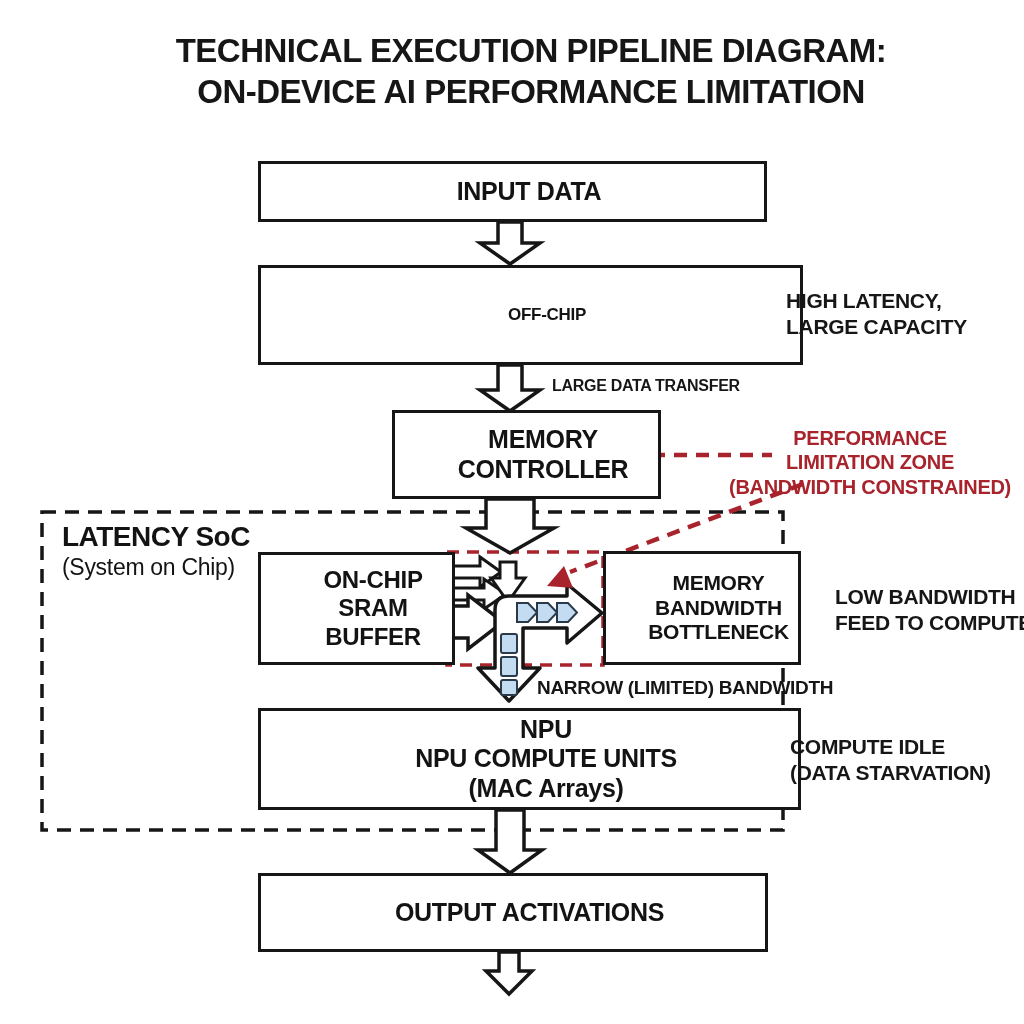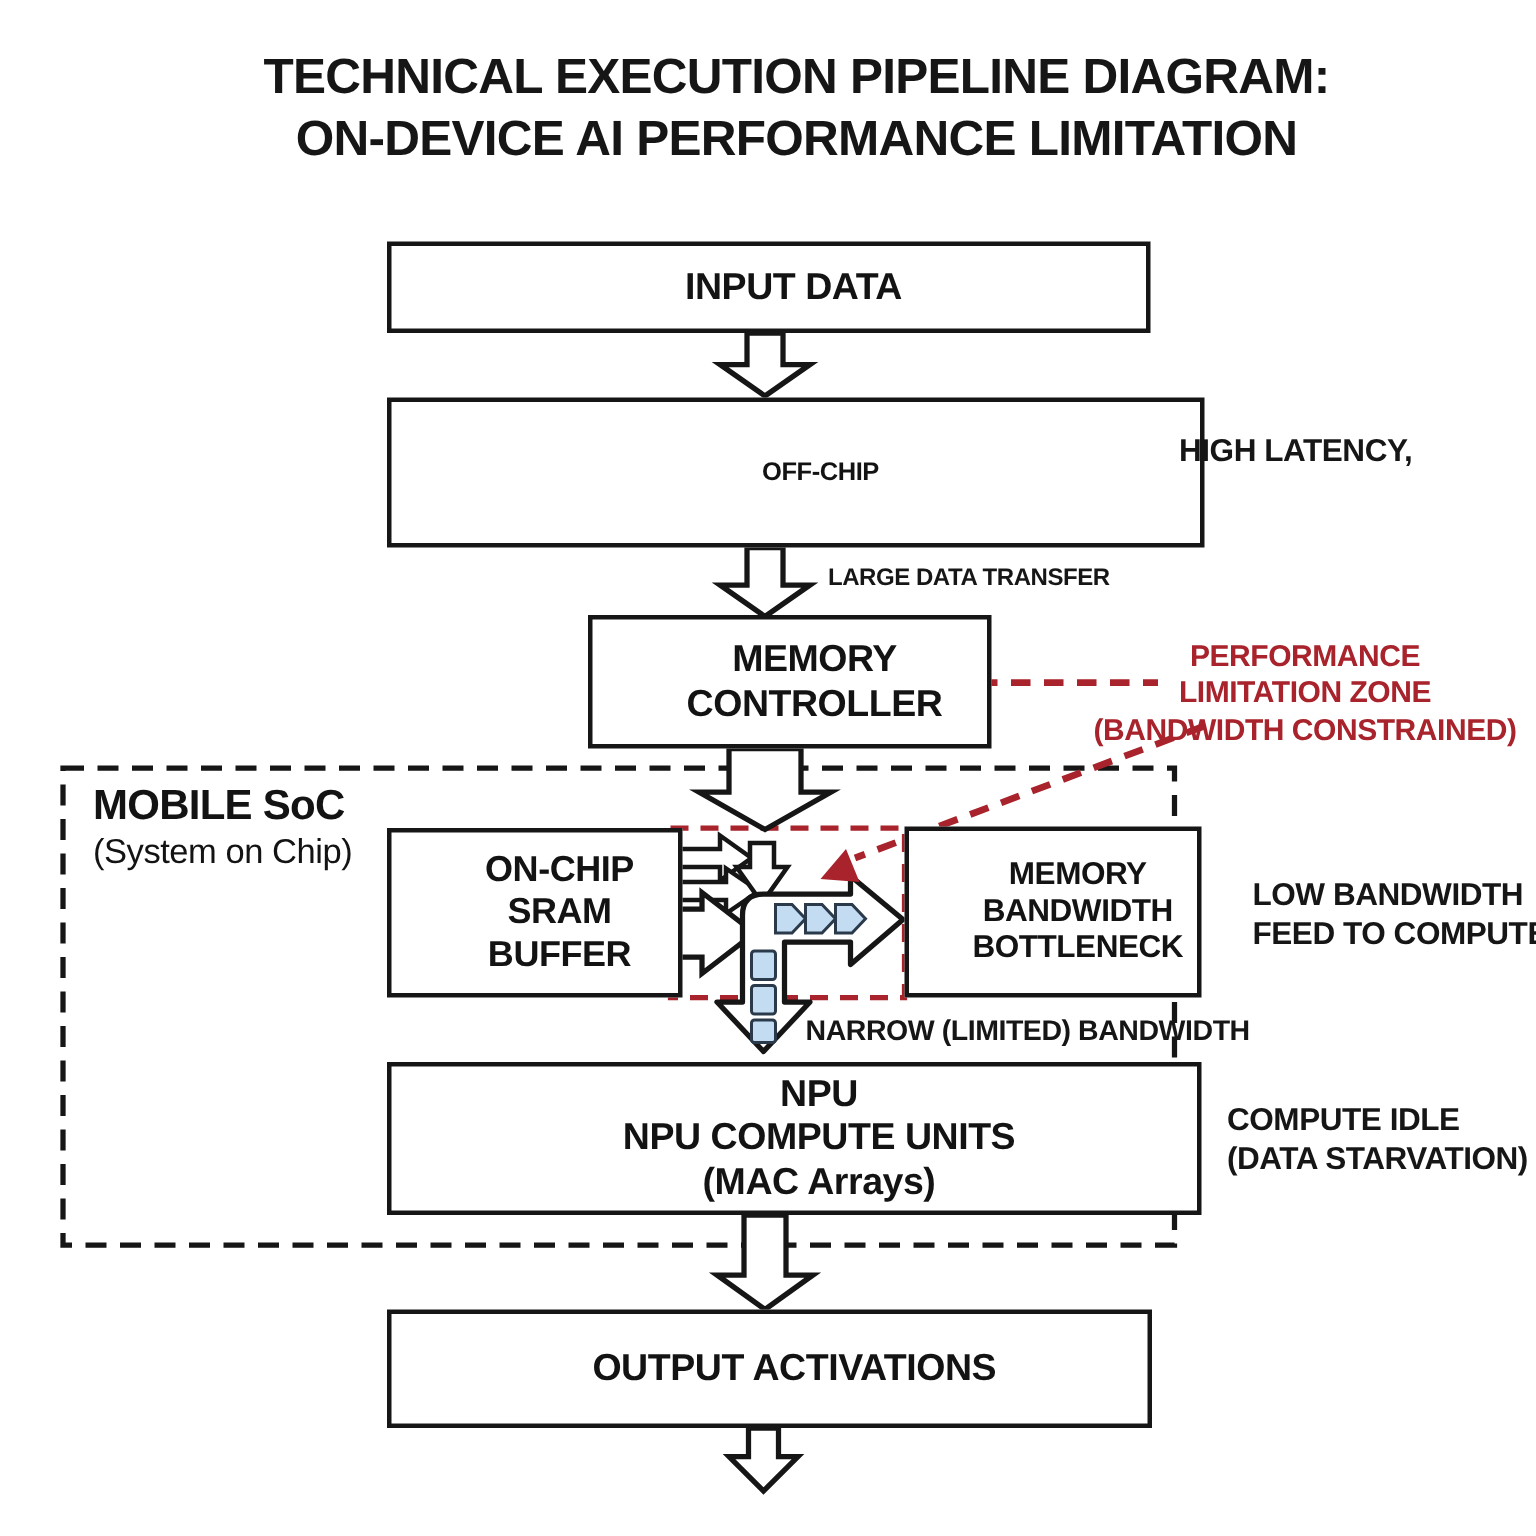--- a/index.html
+++ b/index.html
@@ -26,21 +26,21 @@
   .n-npu     {left:258px;top:708px;width:504px;height:96px;font-size:25px;}
   .n-output  {left:258px;top:873px;width:471px;height:73px;font-size:25px;}
   .side-note{
     position:absolute;font-weight:bold;letter-spacing:-0.3px;line-height:1.25;
     font-size:21px;color:#161616;white-space:nowrap;
   }
   .note-latency {left:786px;top:288px;}
   .note-transfer{left:552px;top:376px;font-size:16px;}
   .note-lowbw   {left:835px;top:584px;}
   .note-narrow  {left:537px;top:676px;font-size:19px;}
-  .note-idle    {left:818px;top:734px;}
+  .note-idle    {left:790px;top:734px;}
   .soc-label{position:absolute;left:62px;top:520px;line-height:1.2;}
   .soc-label .t1{font-size:28px;font-weight:bold;letter-spacing:-0.5px;}
   .soc-label .t2{font-size:23px;font-weight:normal;letter-spacing:-0.3px;}
   .red-note{
     position:absolute;left:705px;top:426px;width:330px;text-align:center;
     font-size:20px;font-weight:bold;line-height:1.22;letter-spacing:-0.3px;
   }
 </style>
 </head>
 <body>
@@ -106,21 +106,21 @@
   <div class="node n-offchip">
     <span>OFF-CHIP</span>
   </div>
 
   <div class="node n-memctrl">
     <span>MEMORY</span>
     <span>CONTROLLER</span>
   </div>
 
   <div class="soc-label">
-    <div class="t1">MOBILE SoC</div>
+    <div class="t1">LATENCY SoC</div>
     <div class="t2">(System on Chip)</div>
   </div>
 
   <div class="node n-sram">
     <span>ON-CHIP</span>
     <span>SRAM</span>
     <span>BUFFER</span>
   </div>
 
   <div class="node n-bottleneck">
@@ -134,20 +134,21 @@
     <span>NPU COMPUTE UNITS</span>
     <span>(MAC Arrays)</span>
   </div>
 
   <div class="node n-output">
     <span>OUTPUT ACTIVATIONS</span>
   </div>
 
   <div class="side-note note-latency">
     <div>HIGH LATENCY,</div>
+    <div>LARGE CAPACITY</div>
   </div>
 
   <div class="side-note note-transfer">LARGE DATA TRANSFER</div>
 
   <div class="red-note" style="color:#A8232B">
     <div>PERFORMANCE</div>
     <div>LIMITATION ZONE</div>
     <div>(BANDWIDTH CONSTRAINED)</div>
   </div>
 

